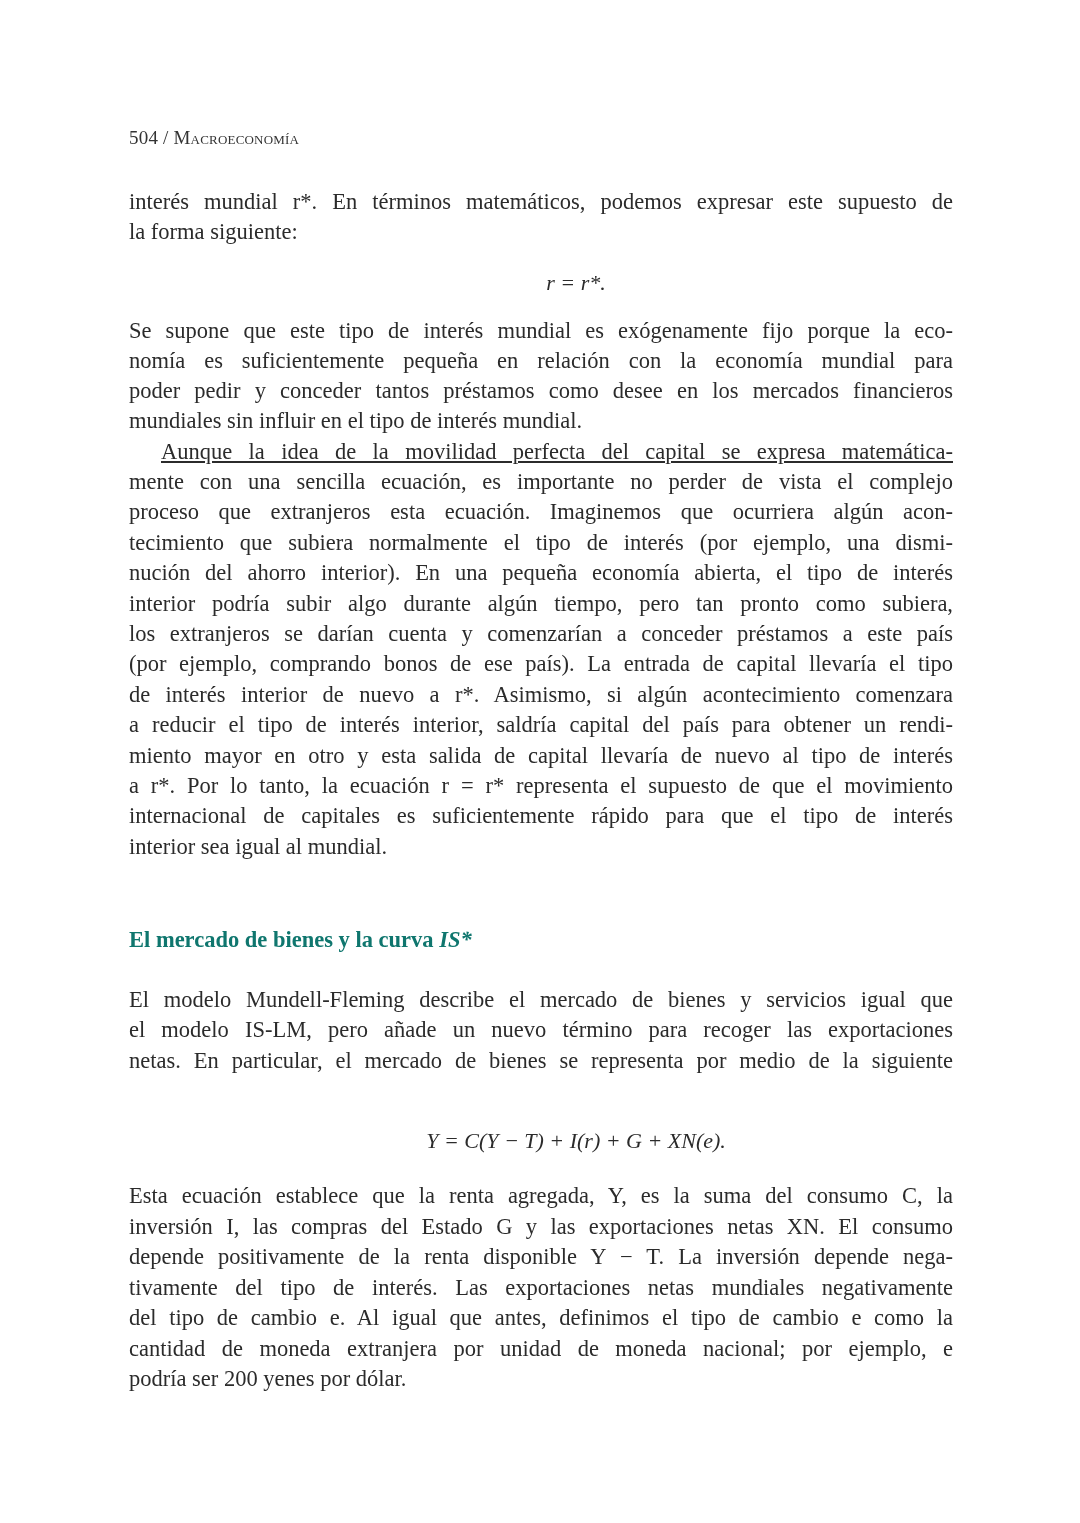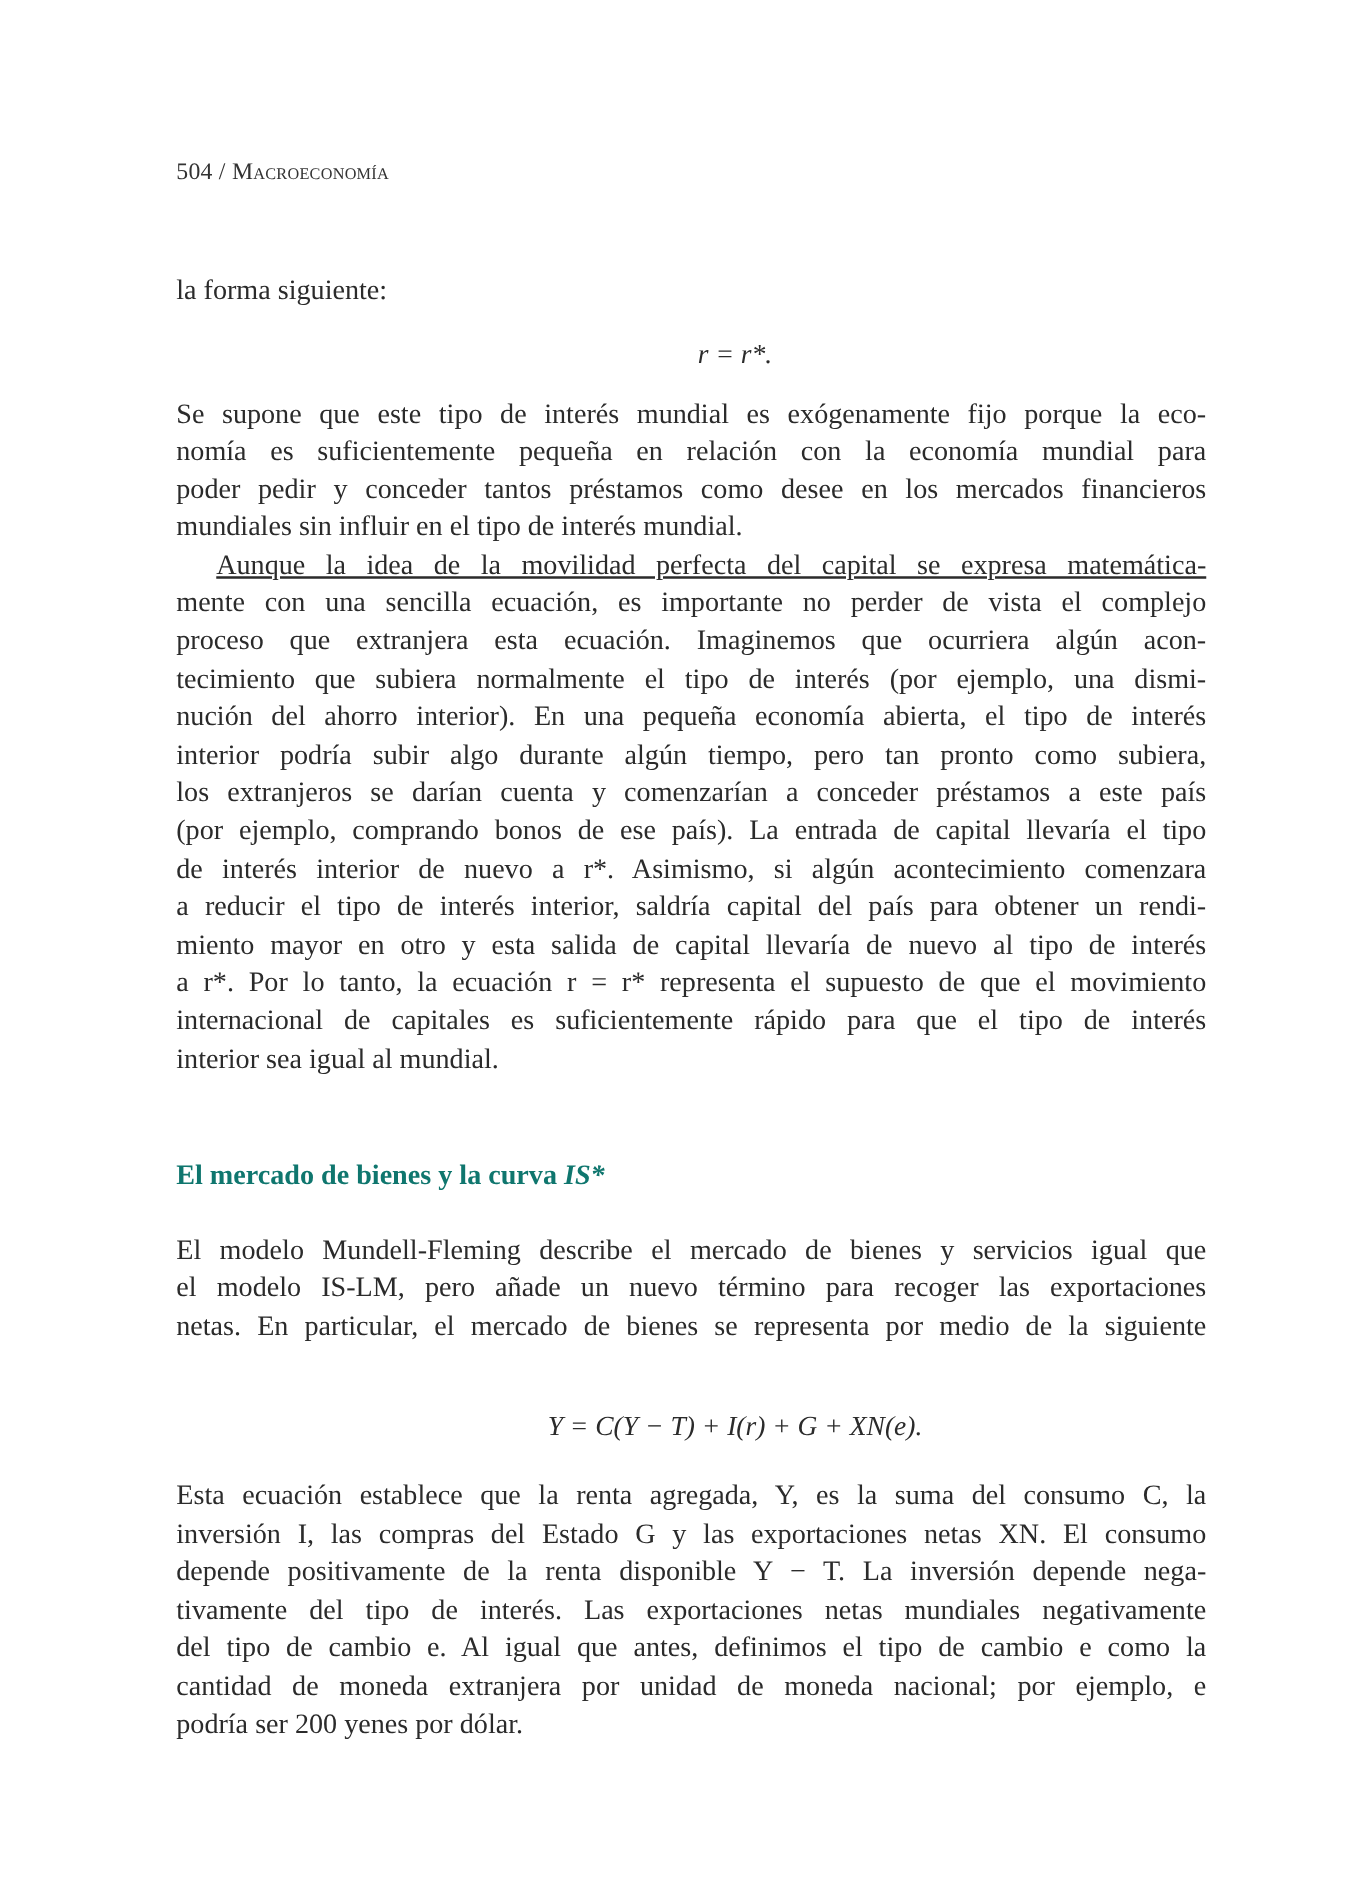--- a/index.html
+++ b/index.html
@@ -10,21 +10,21 @@
     body {
       width: 1080px;
       height: 1523px;
       position: relative;
       overflow: hidden;
       font-family: "Liberation Serif", "DejaVu Serif", serif;
       color: #2a2a2a;
     }
     .page {
       position: absolute;
-      left: 12px; top: 0;
+      left: 0; top: 0;
       width: 990px; height: 1523px;
     }
     .running-head {
       position: absolute;
       left: 129px;
       top: 127px;
       font-size: 19px;
       letter-spacing: 0.2px;
       color: #333;
     }
@@ -73,32 +73,33 @@
   </style>
 </head>
 <body>
 
 <div class="page">
 
   <div class="running-head">
     <span>504</span><span> / </span><span class="sc">Macroeconomía</span>
   </div>
 
+  <div class="line" style="top:187px">interés mundial r*. En términos matemáticos, podemos expresar este supuesto de</div>
   <div class="line last" style="top:217px">la forma siguiente:</div>
 
   <div class="eq" style="top:268px">r = r*.</div>
 
   <div class="line" style="top:316px">Se supone que este tipo de interés mundial es exógenamente fijo porque la eco-</div>
   <div class="line" style="top:346px">nomía es suficientemente pequeña en relación con la economía mundial para</div>
   <div class="line" style="top:376px">poder pedir y conceder tantos préstamos como desee en los mercados financieros</div>
   <div class="line last" style="top:406px">mundiales sin influir en el tipo de interés mundial.</div>
 
   <div class="line indent" style="top:437px">Aunque la idea de la movilidad perfecta del capital se expresa matemática-</div>
   <div class="line" style="top:467px">mente con una sencilla ecuación, es importante no perder de vista el complejo</div>
-  <div class="line" style="top:497px">proceso que extranjera esta ecuación. Imaginemos que ocurriera algún acon-</div>
+  <div class="line" style="top:497px">proceso que extranjeros esta ecuación. Imaginemos que ocurriera algún acon-</div>
   <div class="line" style="top:528px">tecimiento que subiera normalmente el tipo de interés (por ejemplo, una dismi-</div>
   <div class="line" style="top:558px">nución del ahorro interior). En una pequeña economía abierta, el tipo de interés</div>
   <div class="line" style="top:589px">interior podría subir algo durante algún tiempo, pero tan pronto como subiera,</div>
   <div class="line" style="top:619px">los extranjeros se darían cuenta y comenzarían a conceder préstamos a este país</div>
   <div class="line" style="top:649px">(por ejemplo, comprando bonos de ese país). La entrada de capital llevaría el tipo</div>
   <div class="line" style="top:680px">de interés interior de nuevo a r*. Asimismo, si algún acontecimiento comenzara</div>
   <div class="line" style="top:710px">a reducir el tipo de interés interior, saldría capital del país para obtener un rendi-</div>
   <div class="line" style="top:741px">miento mayor en otro y esta salida de capital llevaría de nuevo al tipo de interés</div>
   <div class="line" style="top:771px">a r*. Por lo tanto, la ecuación r = r* representa el supuesto de que el movimiento</div>
   <div class="line" style="top:801px">internacional de capitales es suficientemente rápido para que el tipo de interés</div>

